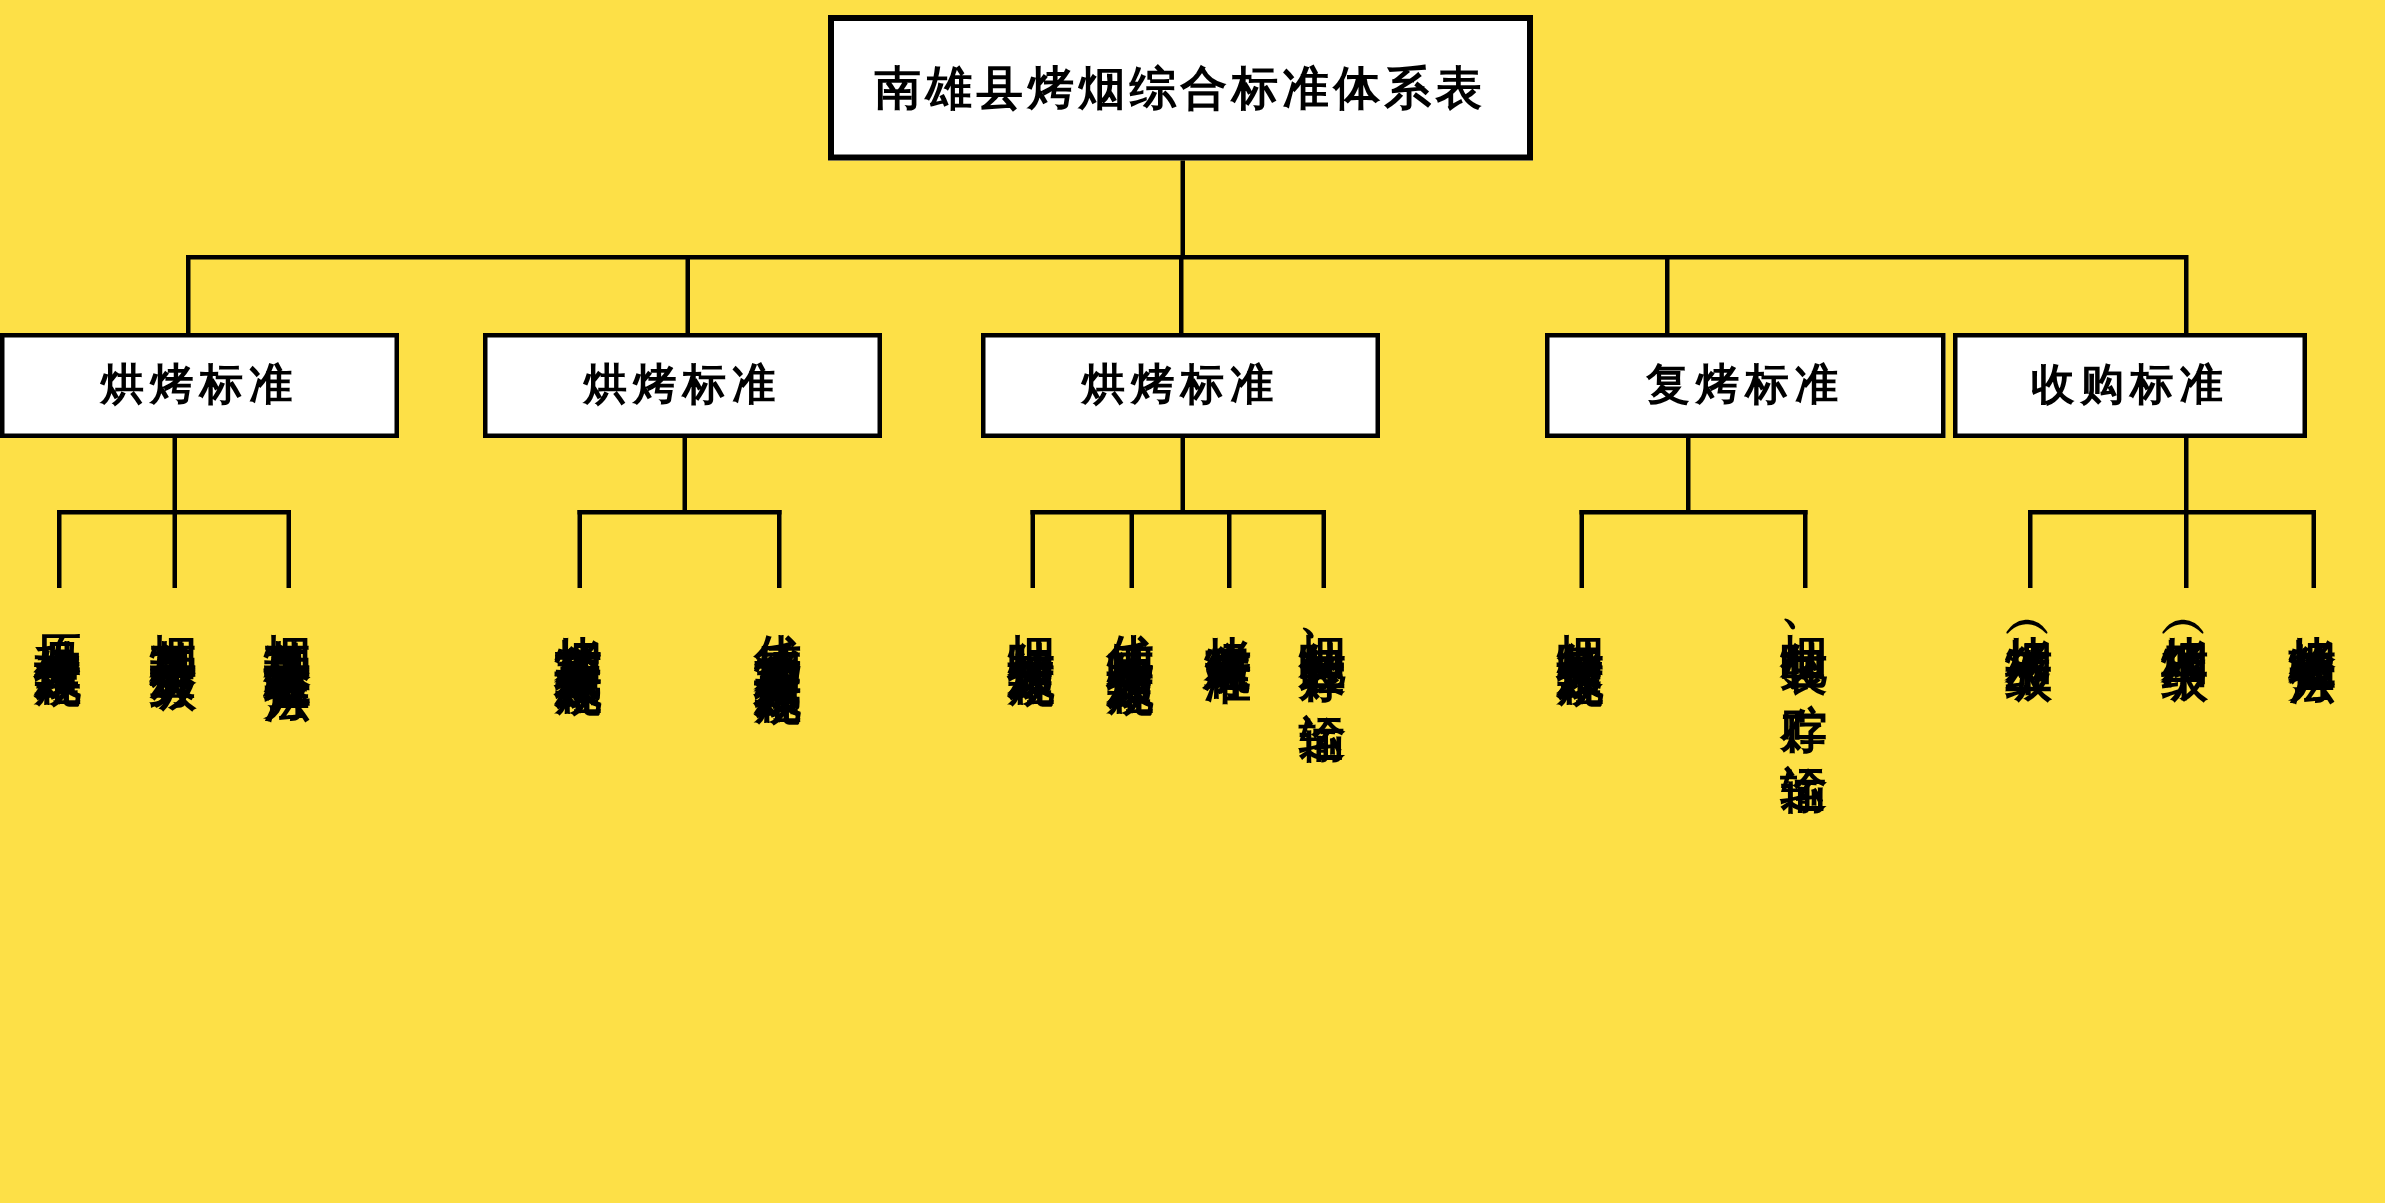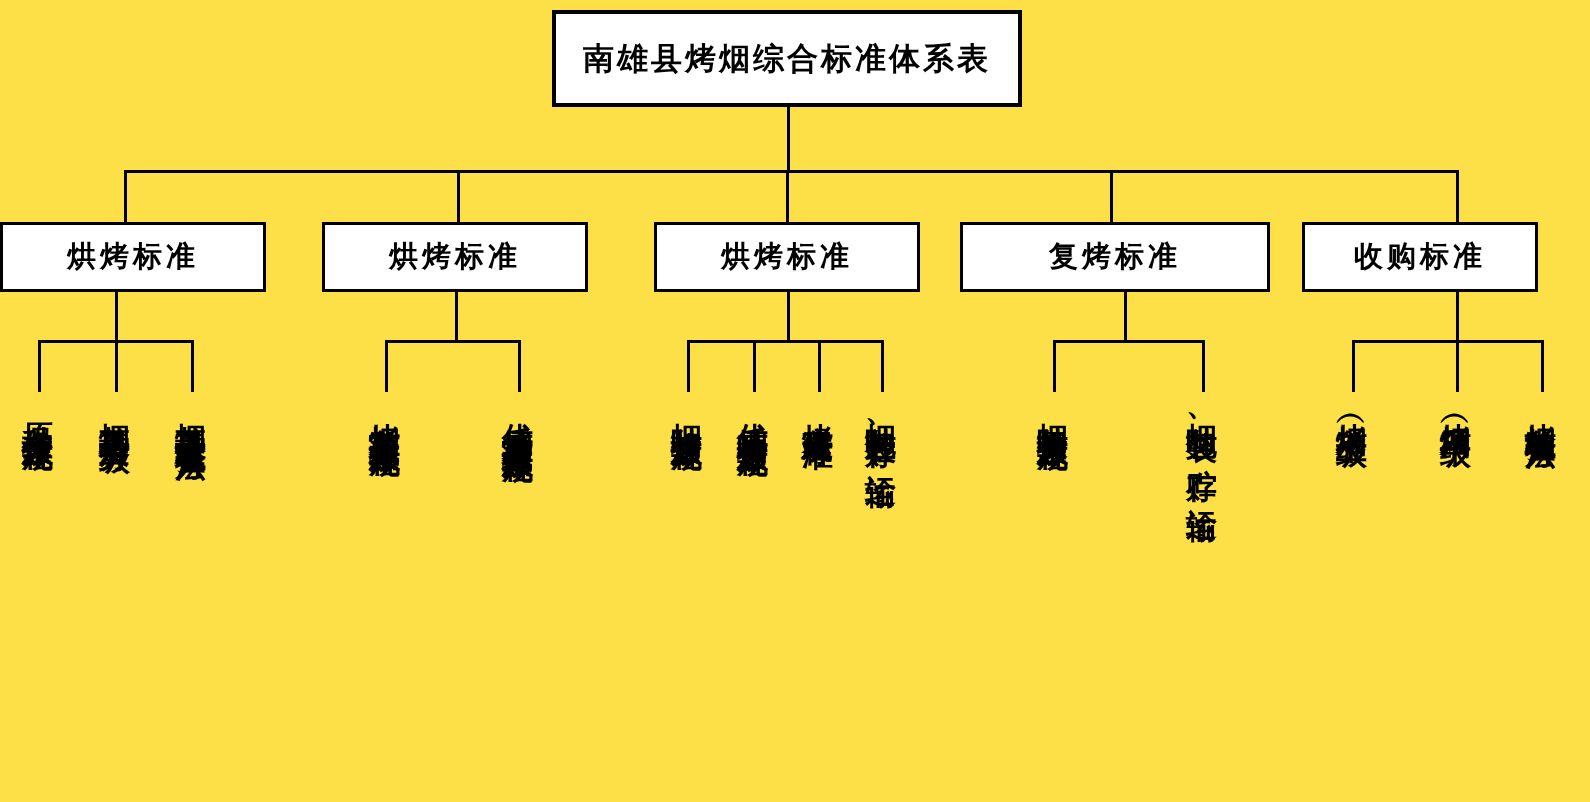--- a/index.html
+++ b/index.html
@@ -101,21 +101,21 @@
 
   <div class="node-box level2-box" style="left:0px; width:266px;">
     <span class="node-label">烘烤标准</span>
   </div>
   <div class="node-box level2-box" style="left:322px; width:266px;">
     <span class="node-label">烘烤标准</span>
   </div>
   <div class="node-box level2-box" style="left:654px; width:266px;">
     <span class="node-label">烘烤标准</span>
   </div>
-  <div class="node-box level2-box" style="left:960px; width:310px;">
+  <div class="node-box level2-box" style="left:1030px; width:267px;">
     <span class="node-label">复烤标准</span>
   </div>
   <div class="node-box level2-box" style="left:1302px; width:236px;">
     <span class="node-label">收购标准</span>
   </div>
 
   <div class="ln-v" style="left:115px; top:292px; height:50px;"></div>
   <div class="ln-h" style="left:38px; top:340px; width:156px;"></div>
   <div class="ln-v" style="left:38px; top:340px; height:52px;"></div>
   <div class="ln-v" style="left:115px; top:340px; height:52px;"></div>

